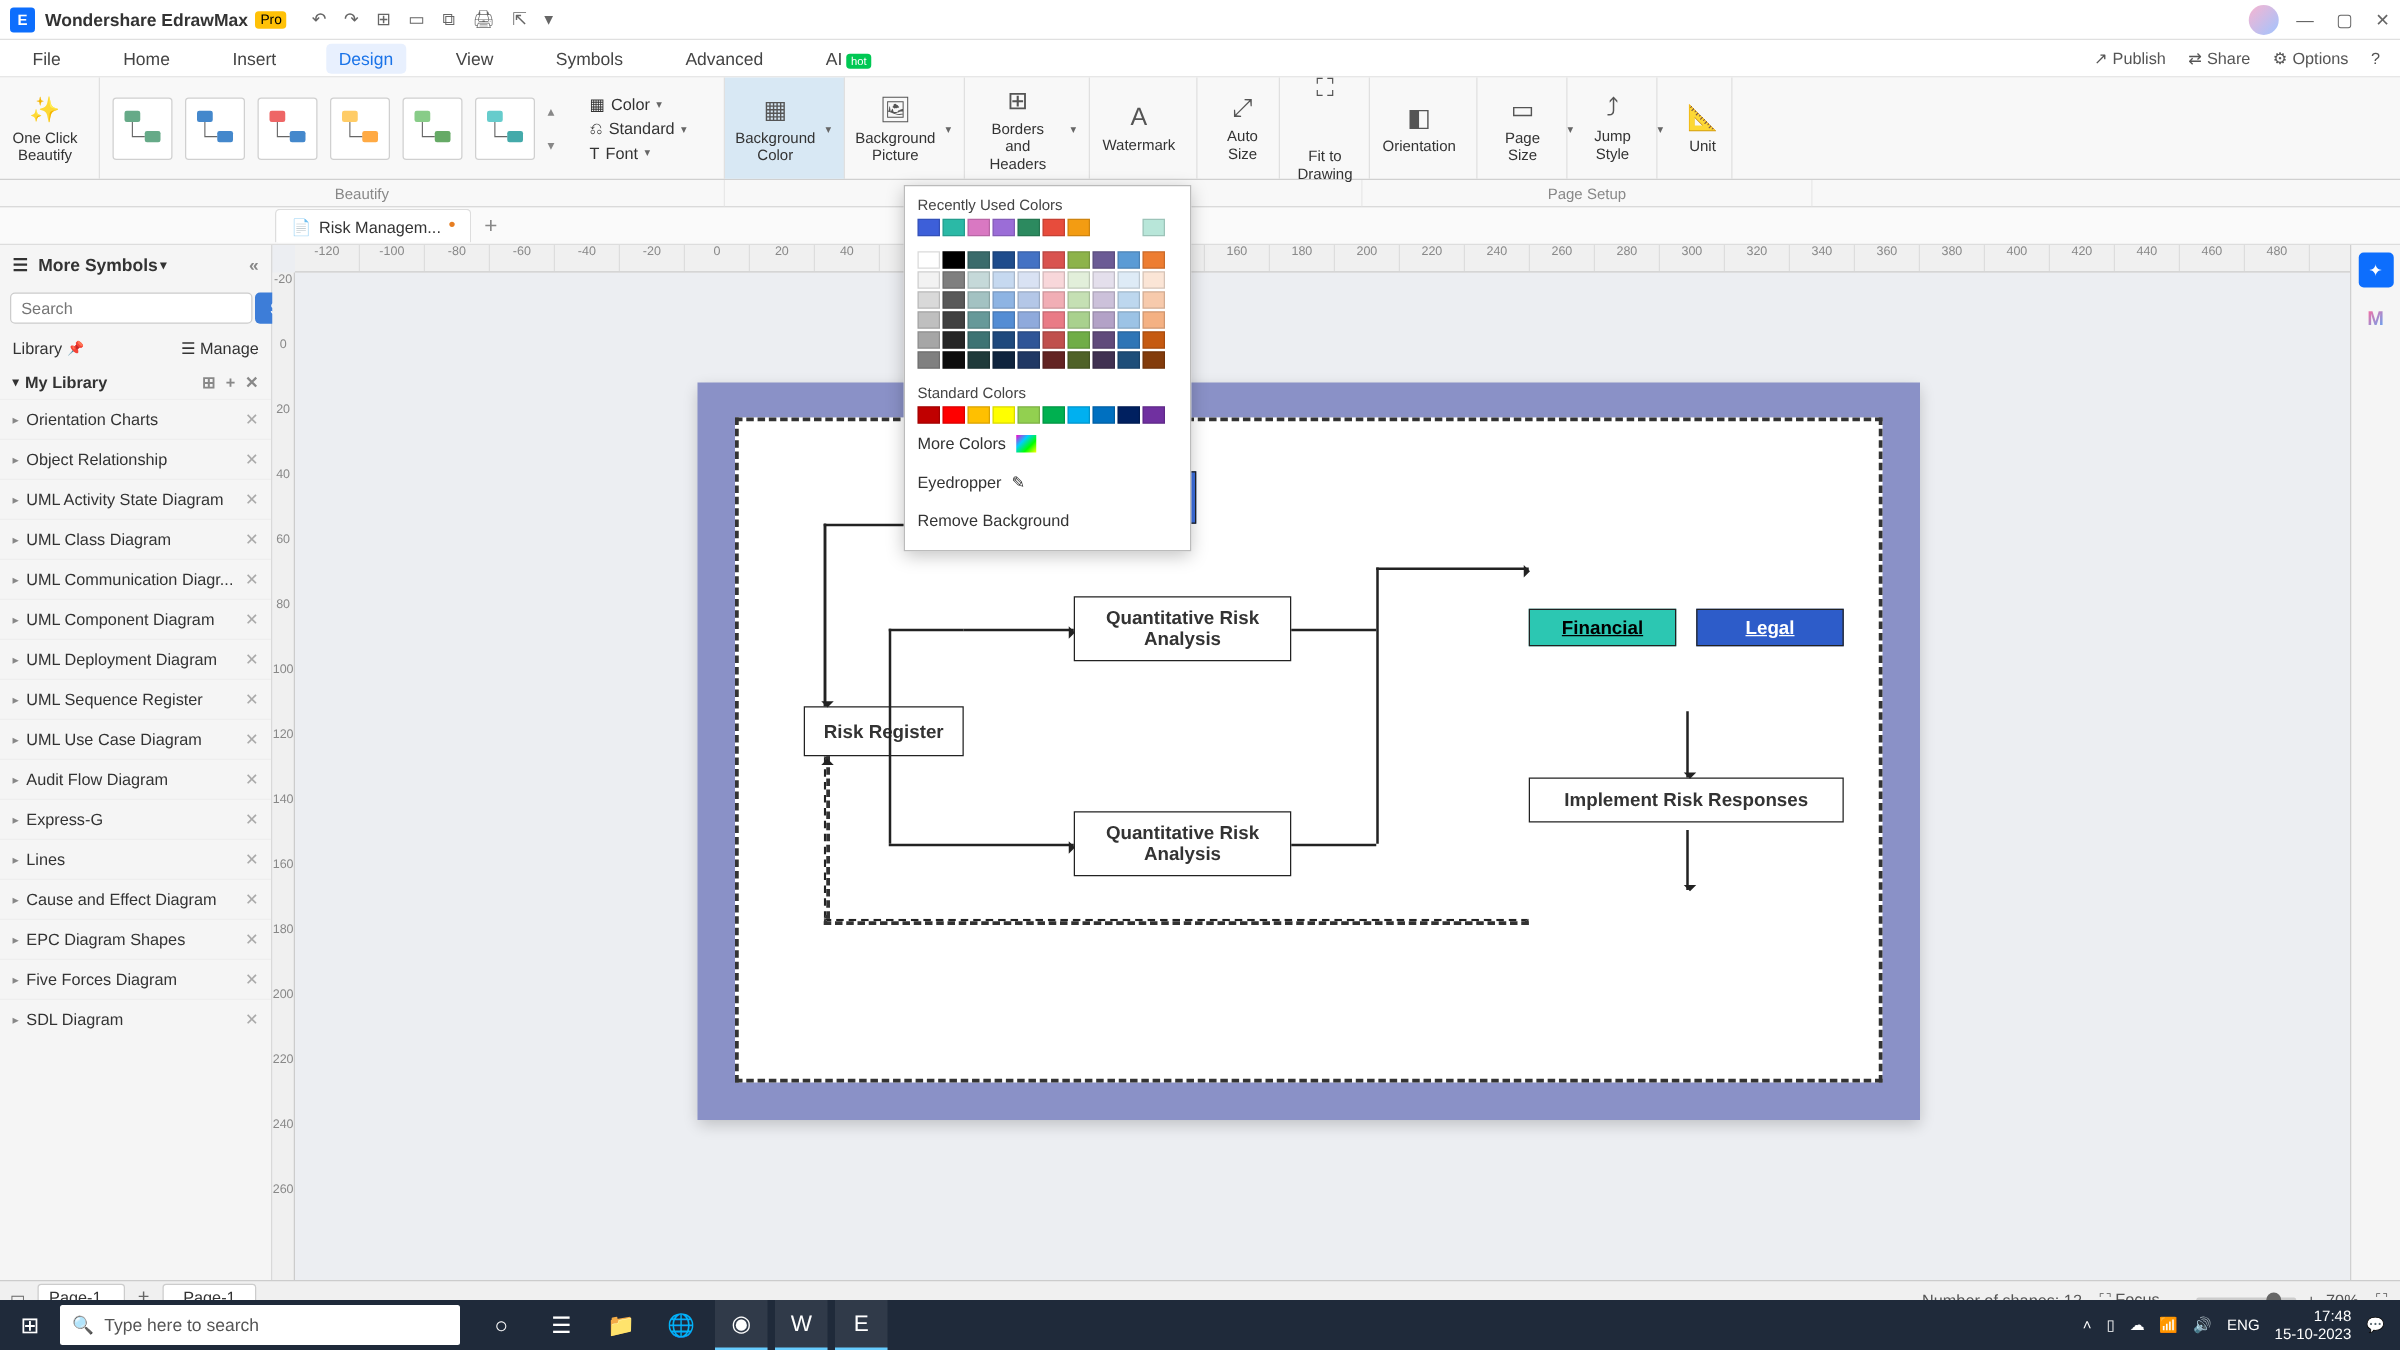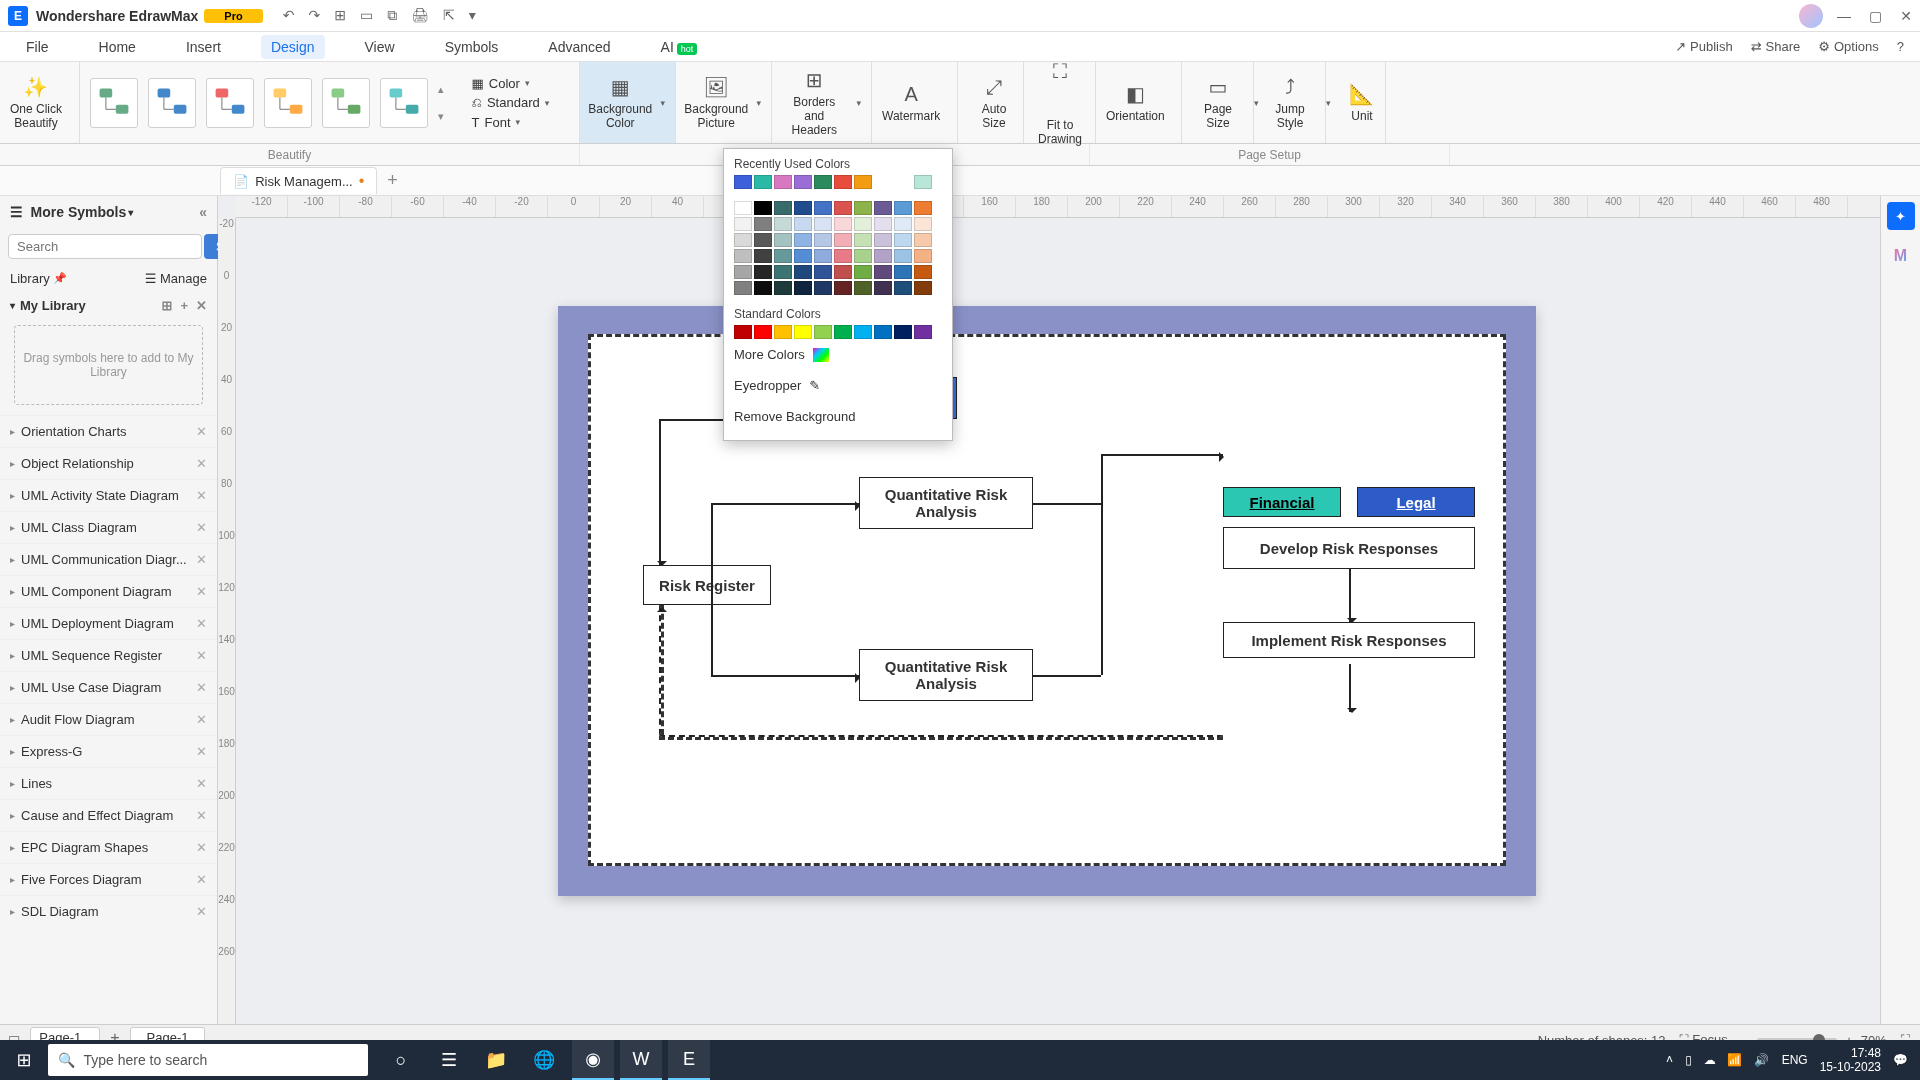--- a/index.html
+++ b/index.html
@@ -2,21 +2,21 @@
 <html><head>
 <meta charset="utf-8">
 <style>
 * { margin: 0; padding: 0; box-sizing: border-box; font-family: "Segoe UI", Arial, sans-serif; }
 body { width: 1920px; height: 1080px; background: #f0f0f0; overflow: hidden; font-size: 13px; color: #333; }
 
 
 .titlebar { height: 32px; background: #fff; display: flex; align-items: center; padding: 0 8px; border-bottom: 1px solid #e0e0e0; }
 .titlebar .logo { width: 20px; height: 20px; background: #0d6efd; border-radius: 3px; margin-right: 8px; display: inline-flex; align-items: center; justify-content: center; color: #fff; font-weight: bold; font-size: 12px; }
 .titlebar .appname { font-weight: 600; font-size: 14px; }
-.titlebar .pro { background: #ffc107; color: #000; font-size: 11px; padding: 1px 20px; border-radius: 3px; margin-left: 6px; font-weight: 700; }
+.titlebar .pro { background: #ffc107; color: #000; font-size: 11px; padding: 1px 4px; border-radius: 3px; margin-left: 6px; font-weight: 400; }
 .titlebar .qat { display: flex; gap: 14px; margin-left: 20px; }
 .titlebar .qat span { cursor: pointer; color: #666; font-size: 14px; }
 .titlebar .spacer { flex: 1; }
 .titlebar .wincontrols { display: flex; gap: 18px; }
 .titlebar .wincontrols span { cursor: pointer; color: #666; font-size: 14px; }
 .titlebar .avatar { width: 24px; height: 24px; border-radius: 50%; background: linear-gradient(135deg,#f8b5d0,#a0c4ff); margin-right: 14px; }
 
 
 .menubar { height: 30px; background: #fff; display: flex; align-items: center; padding: 0 16px; gap: 30px; border-bottom: 1px solid #e0e0e0; }
 .menubar .mi { cursor: pointer; font-size: 14px; color: #444; padding: 4px 10px; }
@@ -341,21 +341,20 @@
     </div>
     <div class="section">
       <span style="font-size:10px;margin-right:5px;">▾</span>
       <span>My Library</span>
       <span class="acts">
         <span>⊞</span>
         <span>+</span>
         <span>✕</span>
       </span>
     </div>
-    <div class="dropzone">Drag symbols here to add to My Library</div>
     <div class="cat-list" id="cat-list">
         <div class="cat">
           <span class="caret">▸</span>
           <span>Orientation Charts</span>
           <span class="x">✕</span>
         </div>
         <div class="cat">
           <span class="caret">▸</span>
           <span>Object Relationship</span>
           <span class="x">✕</span>
@@ -489,21 +488,20 @@
         <div class="grid-band"></div>
         <div class="diagram-title">Risk Assessment Framework</div>
         <div class="page-inner">
 
           <div class="box blue" style="left:142px; top:40px; width:224px; height:42px;">Risk Identification</div>
           <div class="box" style="left:52px; top:228px; width:128px; height:40px;">Risk Register</div>
           <div class="box" style="left:268px; top:140px; width:174px; height:52px;">Quantitative Risk Analysis</div>
           <div class="box" style="left:268px; top:312px; width:174px; height:52px;">Quantitative Risk Analysis</div>
           <div class="box teal" style="left:632px; top:150px; width:118px; height:30px;">Financial</div>
           <div class="box navy" style="left:766px; top:150px; width:118px; height:30px;">Legal</div>
-          <div class="box" style="left:632px; top:190px; width:252px; height:42px;">Develop Risk Responses</div>
           <div class="box" style="left:632px; top:285px; width:252px; height:36px;">Implement Risk Responses</div>
 
           <div class="arrow" style="left:68px; top:82px; height:146px;"></div>
           <div class="arrow arrowhead-d" style="left:68px; top:82px; height:146px;"></div>
           <div class="arrow-h" style="left:68px; top:82px; width:74px;"></div>
           <div class="arrow-h arrowhead-r" style="left:180px; top:166px; width:88px;"></div>
           <div class="arrow" style="left:120px; top:166px; height:172px;"></div>
           <div class="arrow-h" style="left:120px; top:166px; width:60px;"></div>
           <div class="arrow-h arrowhead-r" style="left:120px; top:338px; width:148px;"></div>
           <div class="arrow-h" style="left:442px; top:166px; width:68px;"></div>

